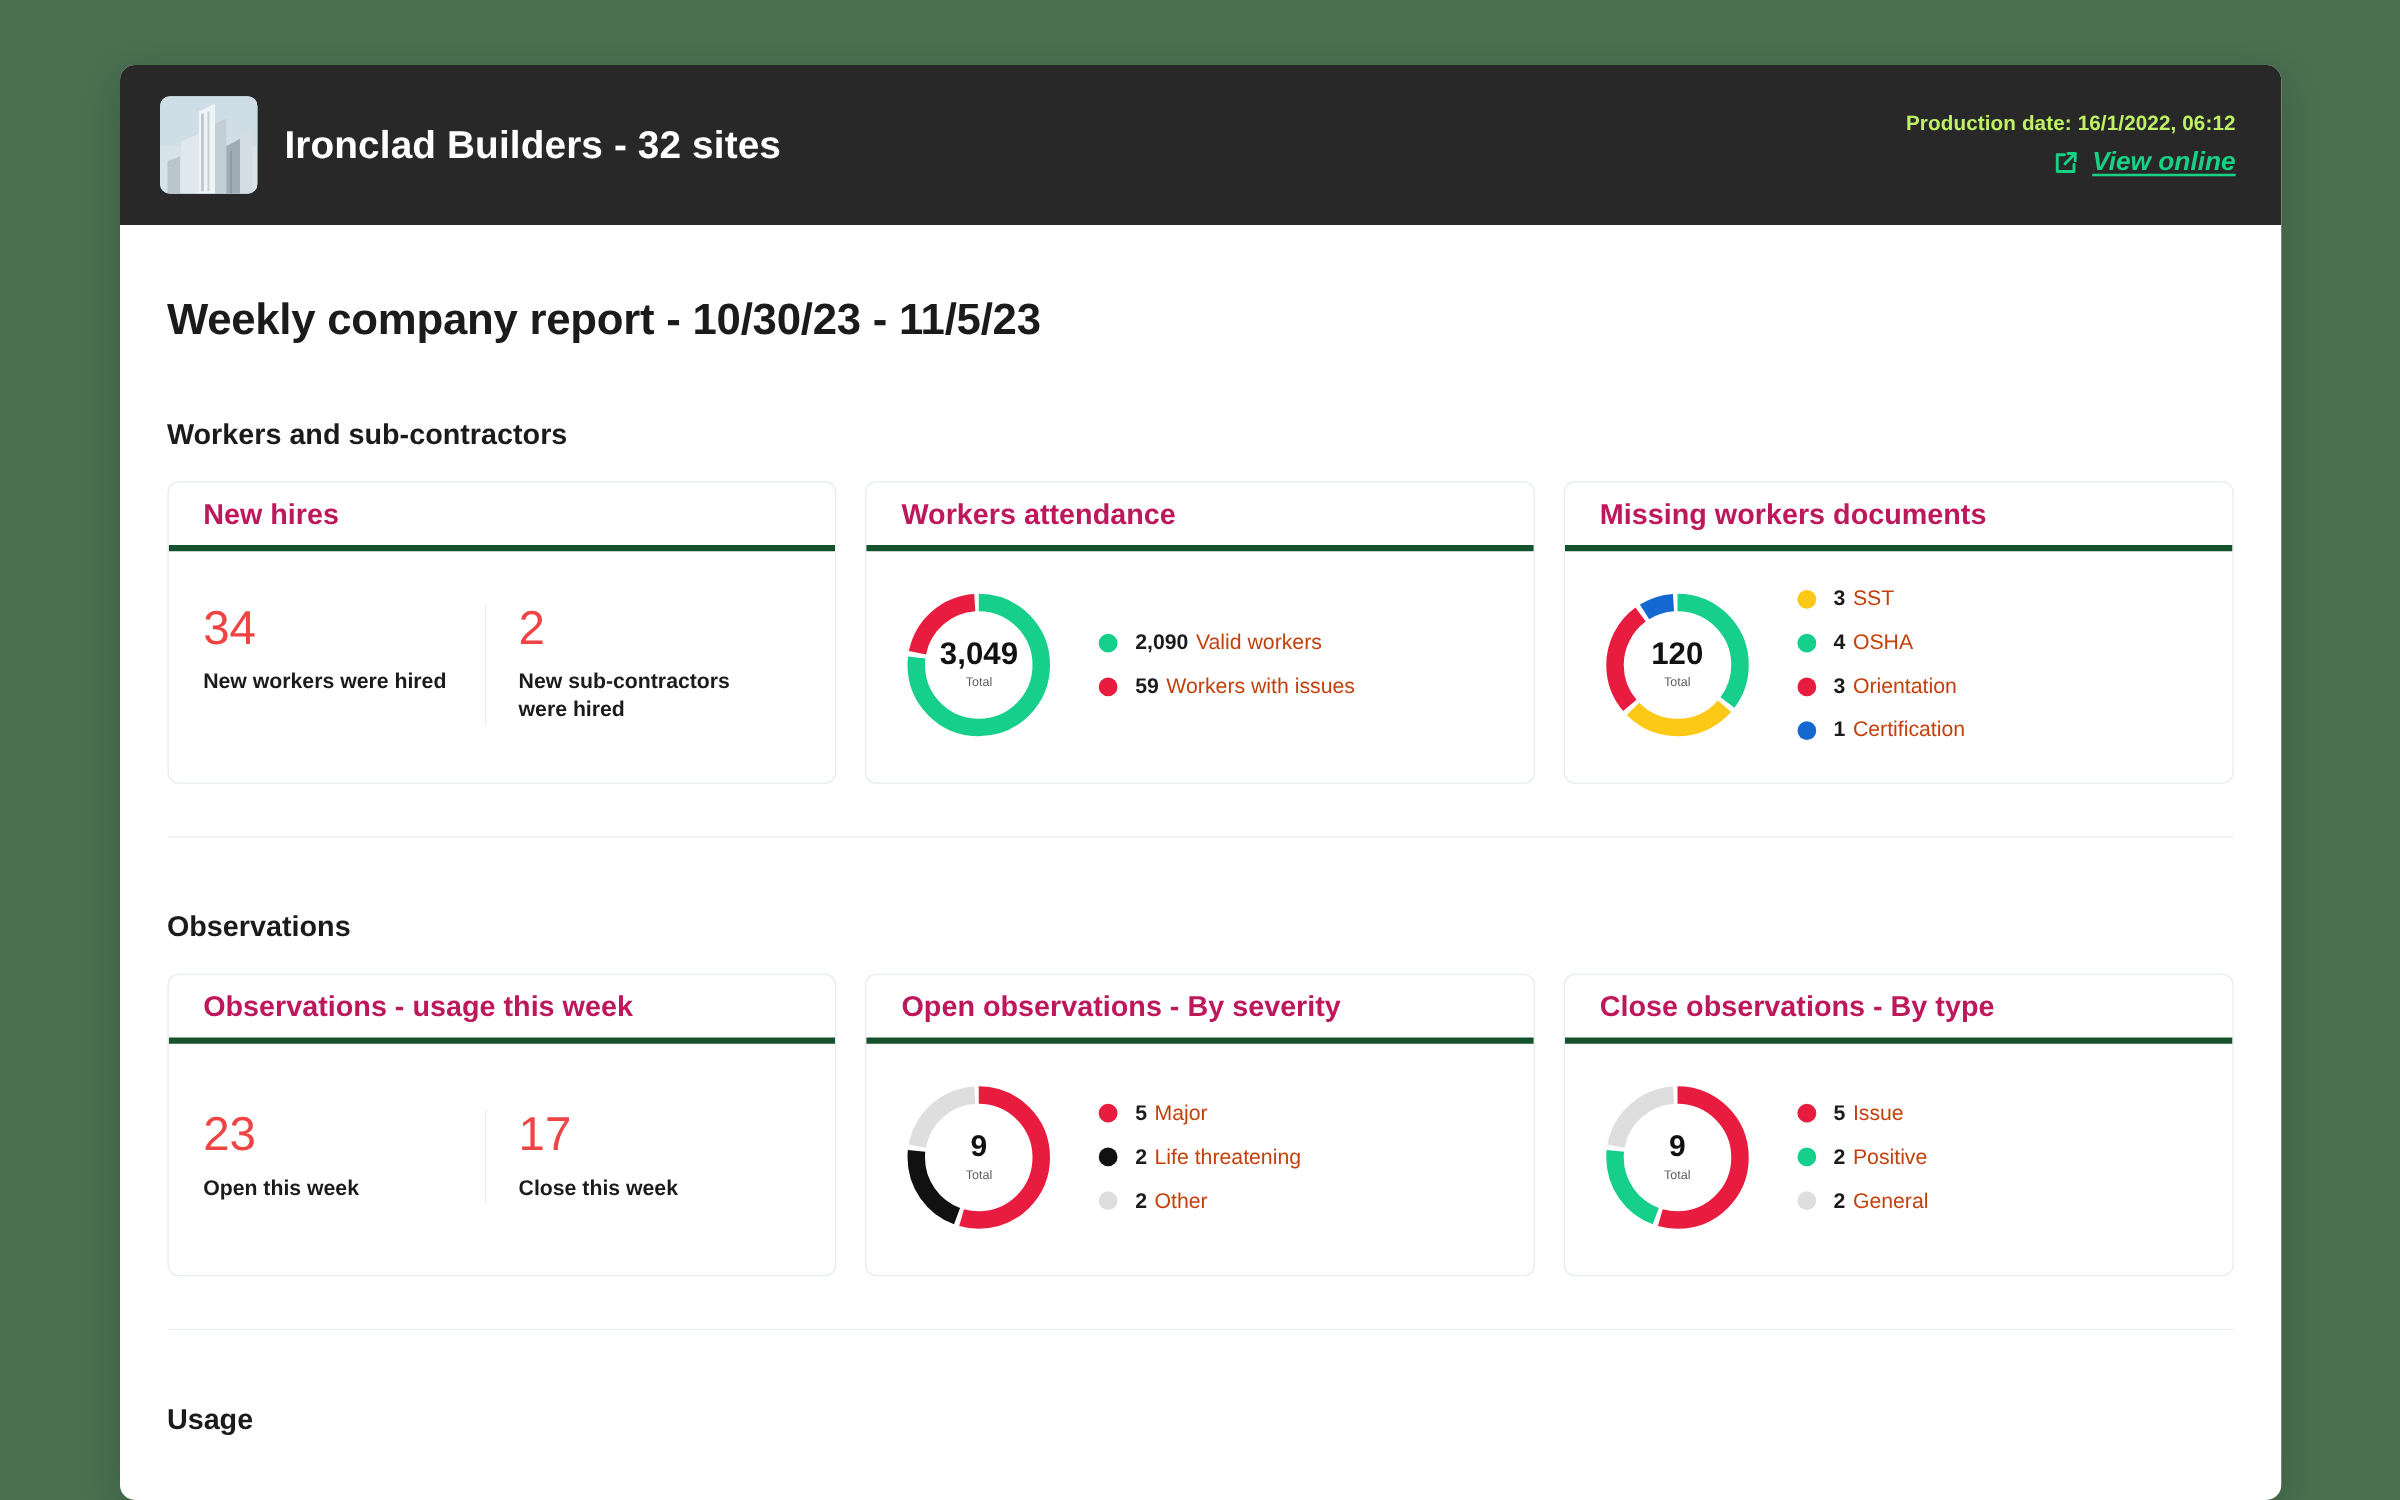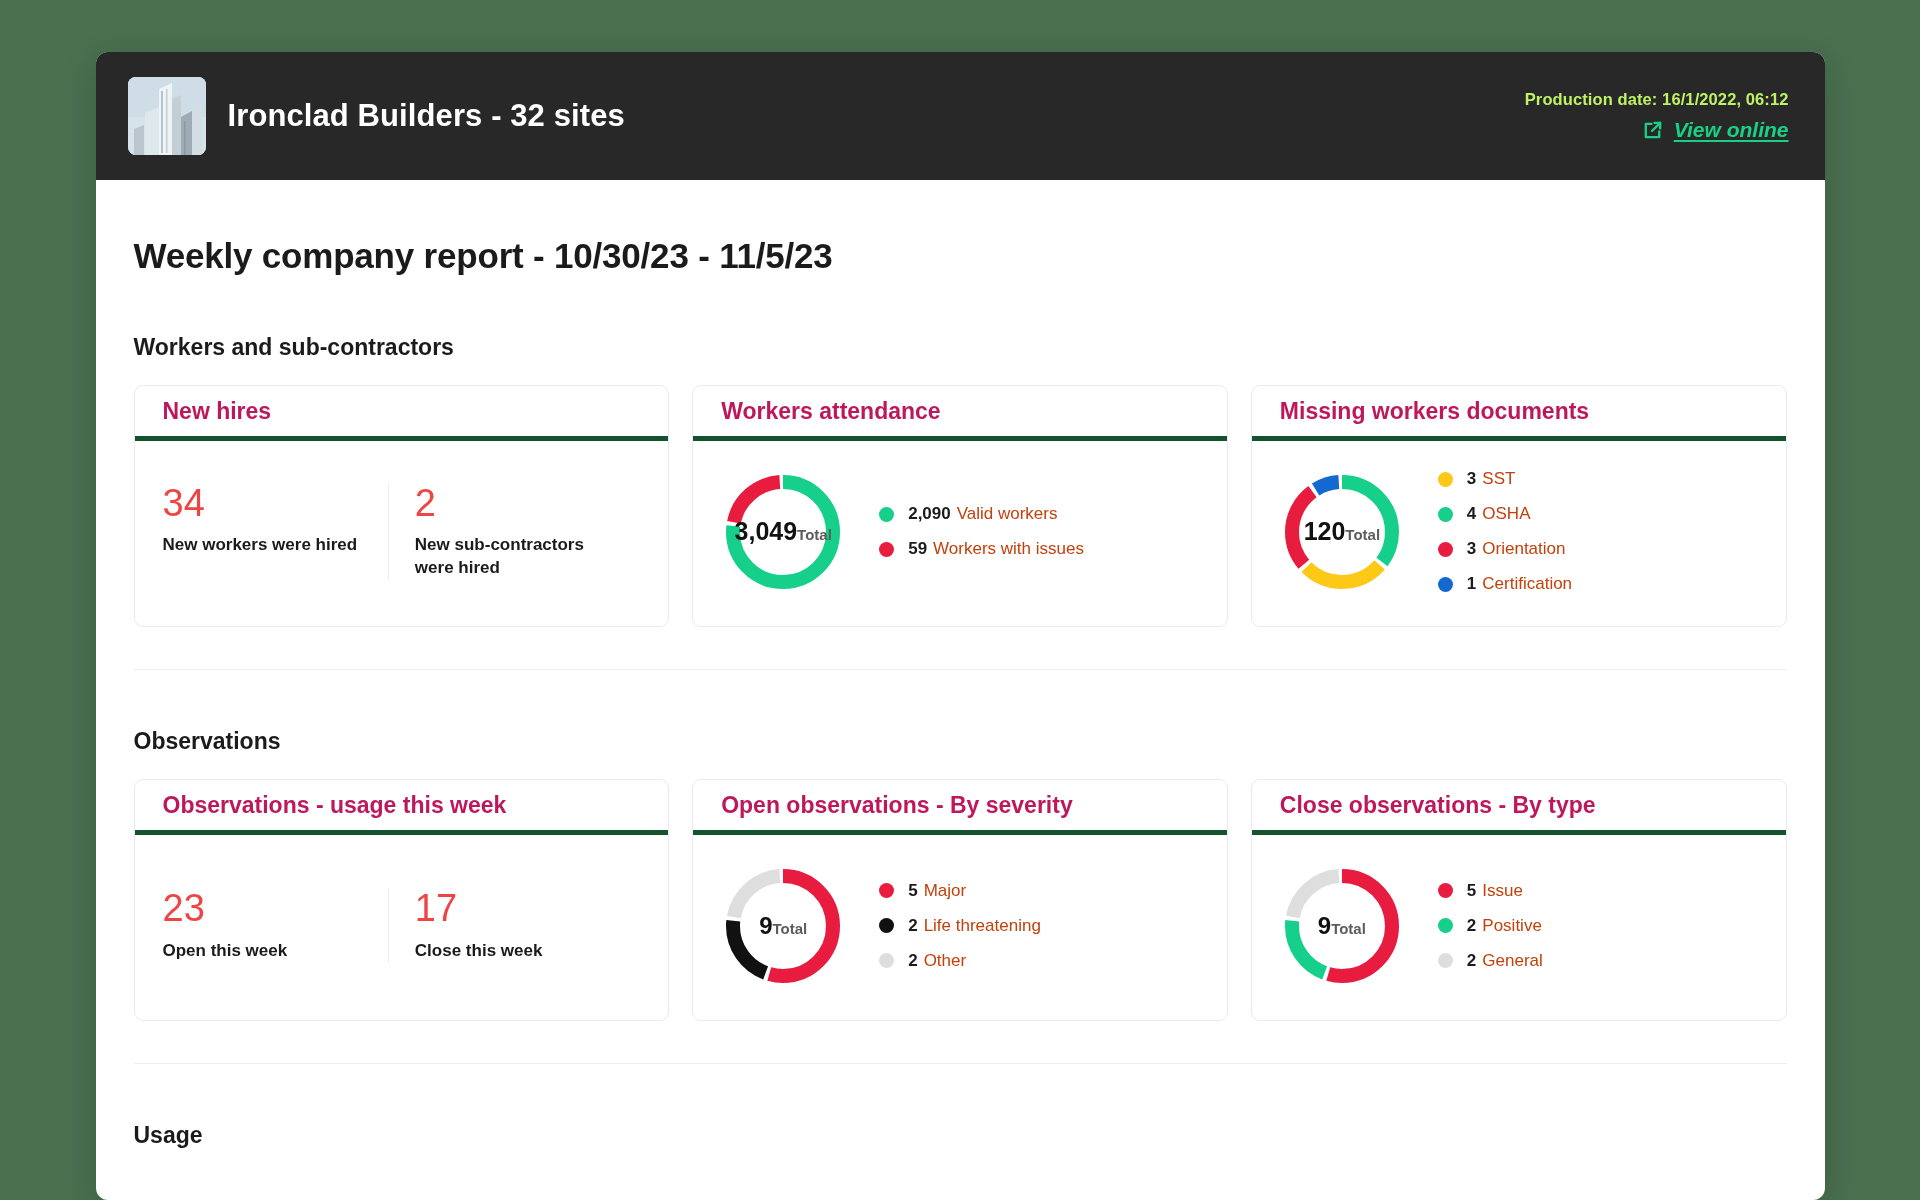--- a/index.html
+++ b/index.html
@@ -87,25 +87,25 @@
   .stat + .stat { border-left: 1px solid #e9eef3; padding-left: 26px; }
   .stat-num { font-size: 38px; font-weight: 400; color: #ef4444; line-height: 1.1; }
   .stat-lbl { margin-top: 10px; font-size: 17px; font-weight: 700; color: #1b1b1b; line-height: 1.35; max-width: 205px; }
 
   
   .donut-wrap { display: flex; align-items: center; gap: 34px; width: 100%; }
   .donut { position: relative; width: 124px; height: 124px; flex: none; }
   .donut svg { display: block; transform: rotate(-90deg); }
   .donut-ctr {
     position: absolute; inset: 0;
-    display: flex; align-items: center; justify-content: center;
+    display: flex; flex-direction: column; align-items: center; justify-content: center;
   }
   .donut-total { font-size: 25px; font-weight: 700; color: #111; line-height: 1; }
   .donut-total.small { font-size: 24px; }
-  .donut-sub { font-size: 15px; color: #5c5c5c; margin-top: 5px; font-weight: bold; }
+  .donut-sub { font-size: 10px; color: #5c5c5c; margin-top: 5px; }
 
   .legend { display: flex; flex-direction: column; gap: 15px; }
   .legend-item { display: flex; align-items: center; gap: 14px; }
   .legend-dot { width: 15px; height: 15px; border-radius: 50%; flex: none; }
   .legend-val { font-size: 17px; font-weight: 700; color: #1b1b1b; }
   .legend-lbl { font-size: 17px; color: #c2410c; margin-left: 6px; }
   .legend-text { display: flex; align-items: baseline; }
 </style>
 </head>
 <body>

